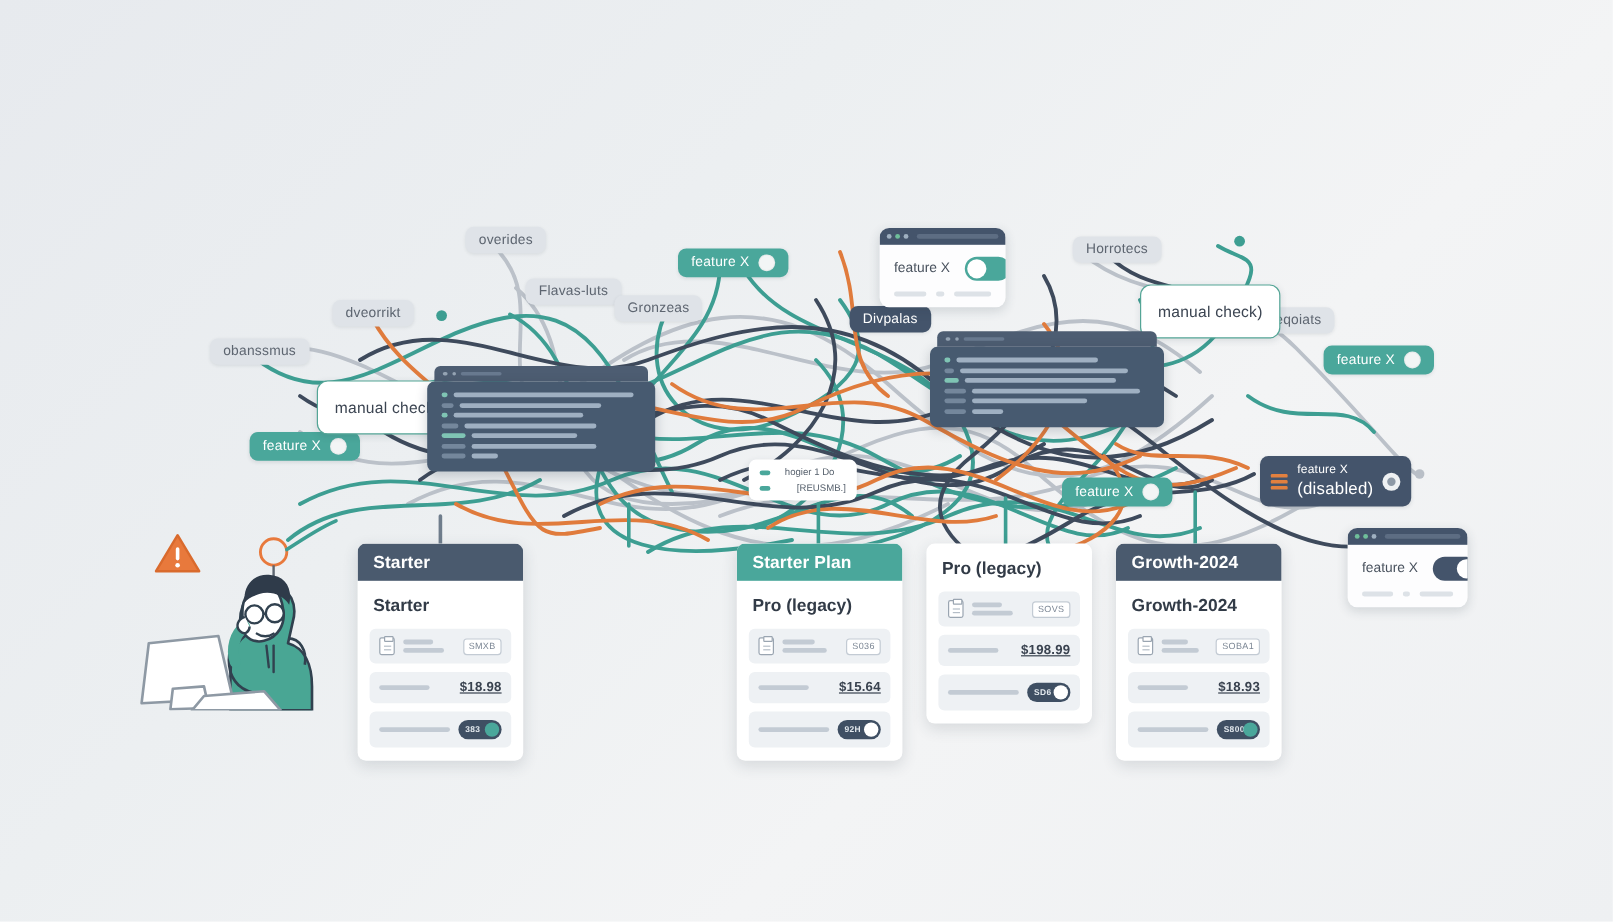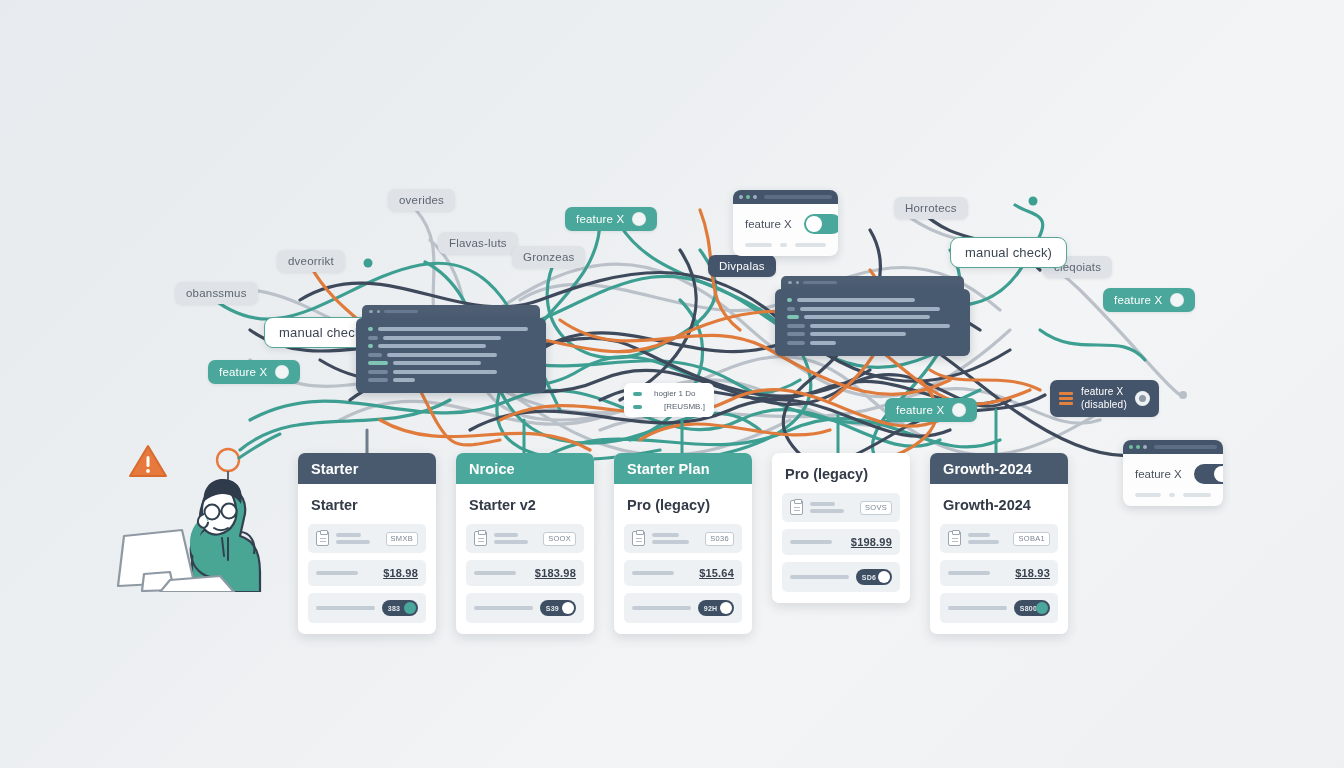--- a/index.html
+++ b/index.html
@@ -22,21 +22,21 @@
     padding: 5px 11px;
     font-size: 11.5px;
     letter-spacing: .2px;
     white-space: nowrap;
     box-shadow: 0 1px 3px rgba(40,55,70,.10);
   }
   .chip.grey  { background: #dfe3e8; color: #5d6570; }
   .chip.teal  { background: #4aa79b; color: #ffffff; }
   .chip.slate { background: #44546b; color: #ffffff; }
   .chip.white { background: #ffffff; color: #3c4552; border: 1.4px solid #54a596;
-                border-radius: 9px; font-size: 13px; padding: 7px 14px;
+                border-radius: 9px; font-size: 13px; padding: 14px 14px;
                 box-shadow: 0 2px 6px rgba(40,55,70,.12); }
   .chip .knob { width: 14px; height: 14px; border-radius: 50%; background: #f2f5f5;
                 box-shadow: inset 0 0 0 1px rgba(0,0,0,.04); }
 
   
   .chip .barsicon { width: 14px; height: 13px; display: flex; flex-direction: column;
                     justify-content: space-between; }
   .chip .barsicon i { display: block; height: 3px; background: #e2803f; border-radius: 1px; }
   .chip .gear { width: 15px; height: 15px; border-radius: 50%; background: #eef1f3;
                 position: relative; }
@@ -308,21 +308,21 @@
     </div>
 
     <div class="chip slate two-line" style="left:1050px;top:380px;padding:6px 9px;">
       <span class="barsicon">
         <i></i>
           <i></i>
           <i></i>
       </span>
       <span class="txtcol">
         <span style="font-size:10px">feature X</span>
-        <span style="font-size:10px">(disabled)</span>
+        <span style="font-size:14px">(disabled)</span>
       </span>
       <span class="gear"></span>
     </div>
   </div>
 
   <div class="mini" style="left:733px;top:190px;width:105px;">
     <div class="bar">
       <span class="dot"></span>
       <span class="dot g"></span>
       <span class="dot"></span>
@@ -462,43 +462,20 @@
     </div>
     <div class="row plain" style="margin-bottom:11px">
       <span class="dash" style="width:62px"></span>
       <span class="tgl">
         <span>383</span>
         <span class="k teal"></span>
       </span>
     </div>
   </div>
 
-  <div class="card" style="left:456px;top:453px;">
-    <div class="hdr teal">Nroice</div>
-    <div class="title">Starter v2</div>
-    <div class="row">
-      <span class="doc"></span>
-      <span class="stack">
-          <i style="width:58%"></i>
-          <i style="width:80%"></i>
-        </span>
-      <span class="pillsm">SOOX</span>
-    </div>
-    <div class="row plain">
-      <span class="dash"></span>
-      <span class="price">$183.98</span>
-    </div>
-    <div class="row plain" style="margin-bottom:11px">
-      <span class="dash" style="width:62px"></span>
-      <span class="tgl">
-        <span>S39</span>
-        <span class="k white"></span>
-      </span>
-    </div>
-  </div>
 
   <div class="card" style="left:614px;top:453px;">
     <div class="hdr teal">Starter Plan</div>
     <div class="title">Pro (legacy)</div>
     <div class="row">
       <span class="doc"></span>
       <span class="stack">
           <i style="width:58%"></i>
           <i style="width:80%"></i>
         </span>

